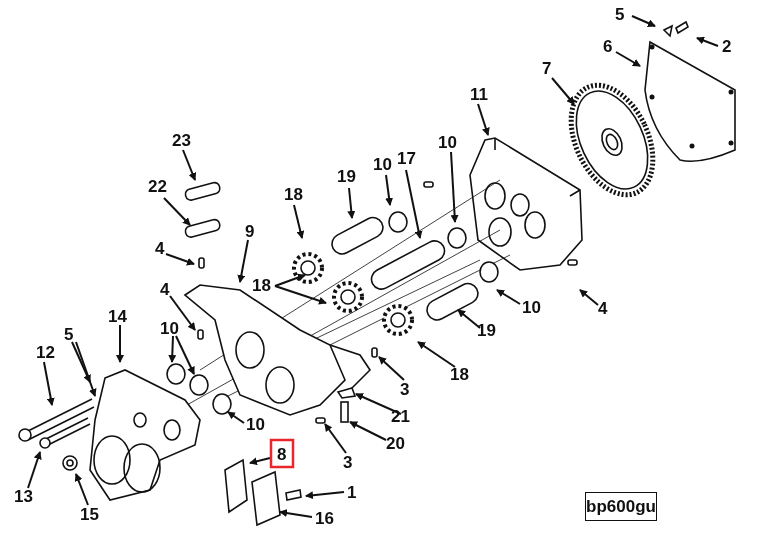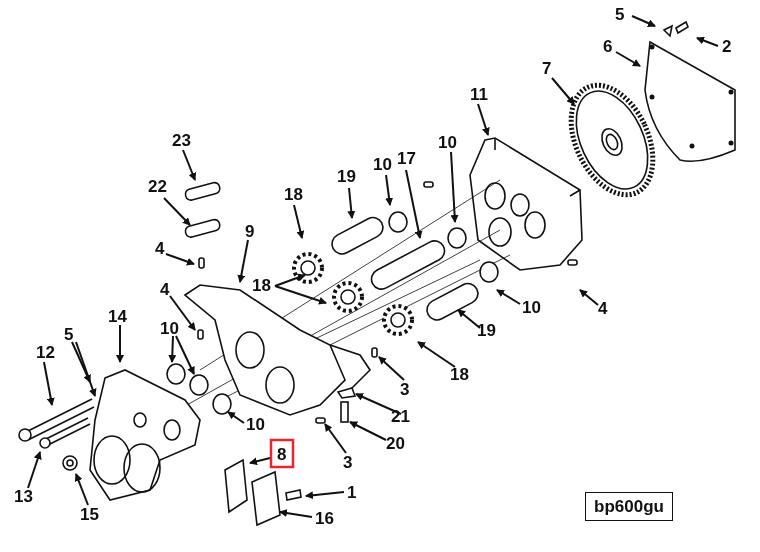--- a/index.html
+++ b/index.html
@@ -4,21 +4,21 @@
 <style>
   html, body { margin:0; padding:0; background:#ffffff; }
   body { width:760px; height:552px; position:relative; overflow:hidden; font-family:"Liberation Sans", sans-serif; }
   #diagram { position:absolute; left:0; top:0; width:760px; height:552px; }
   .callout { font-family:"Liberation Sans", sans-serif; font-weight:bold; font-size:17px; fill:#111; }
   .ln { stroke:#111; stroke-width:1.6; fill:none; }
   .thin { stroke:#111; stroke-width:0.8; fill:none; }
   .part { stroke:#111; stroke-width:1.6; fill:#fff; }
   .arrow { stroke:#111; stroke-width:2; fill:none; marker-end:url(#ah); }
   .hl { stroke:#e8262b; stroke-width:2.5; fill:none; }
-  #ref-box { position:absolute; left:585px; top:492px; width:88px; height:29px; border:1.6px solid #111; box-sizing:border-box;
+  #ref-box { position:absolute; left:585px; top:492px; width:72px; height:29px; border:1.6px solid #111; box-sizing:border-box;
     display:flex; align-items:center; justify-content:center; font-weight:bold; font-size:17px; color:#111; }
 </style>
 </head>
 <body>
 
 <svg id="diagram" viewBox="0 0 760 552" xmlns="http://www.w3.org/2000/svg">
   <defs>
     <marker id="ah" markerWidth="8" markerHeight="8" refX="7" refY="4" orient="auto" markerUnits="userSpaceOnUse">
       <path d="M0,0 L8,4 L0,8 Z" fill="#111"></path>
     </marker>

